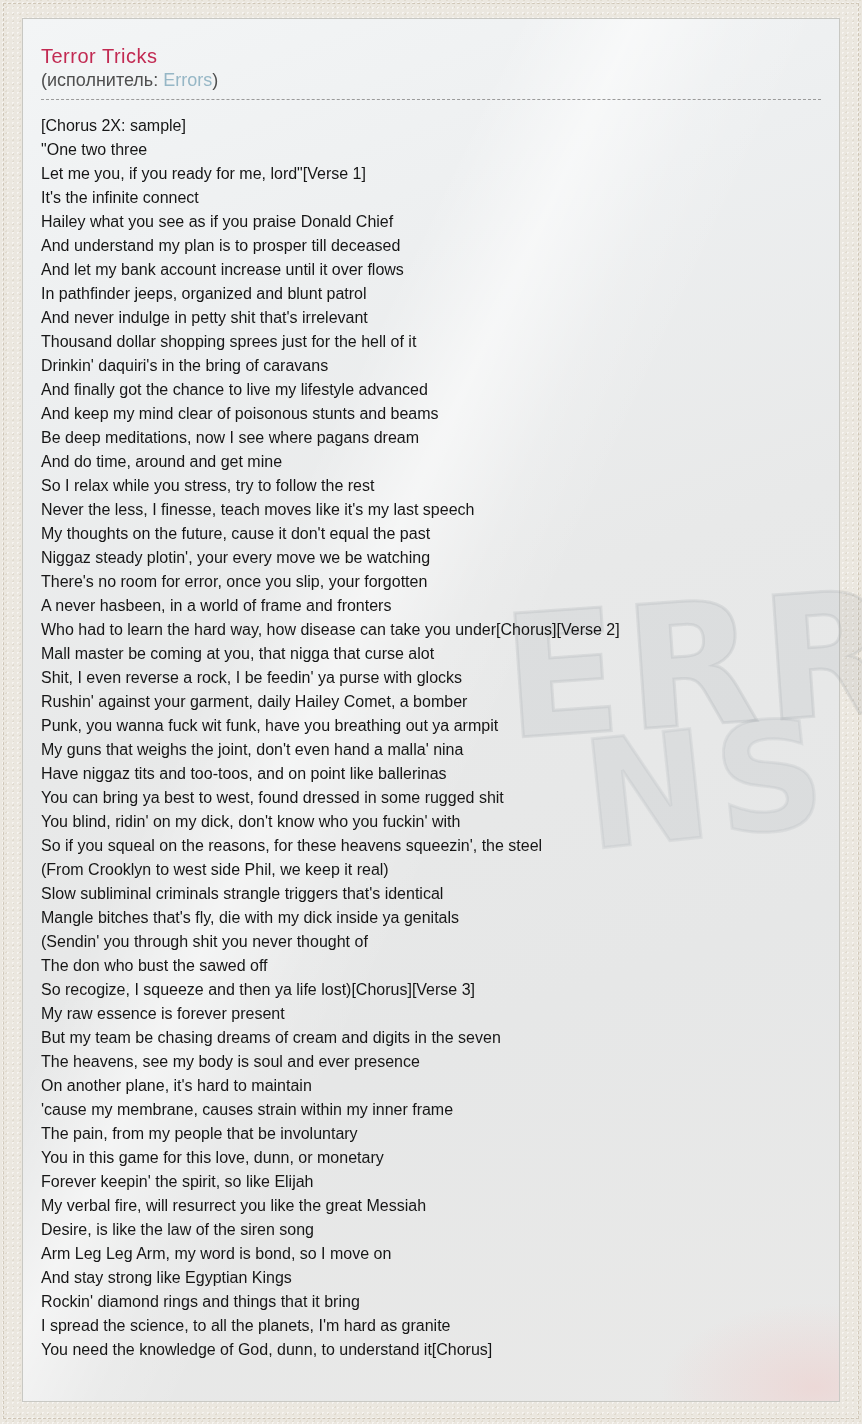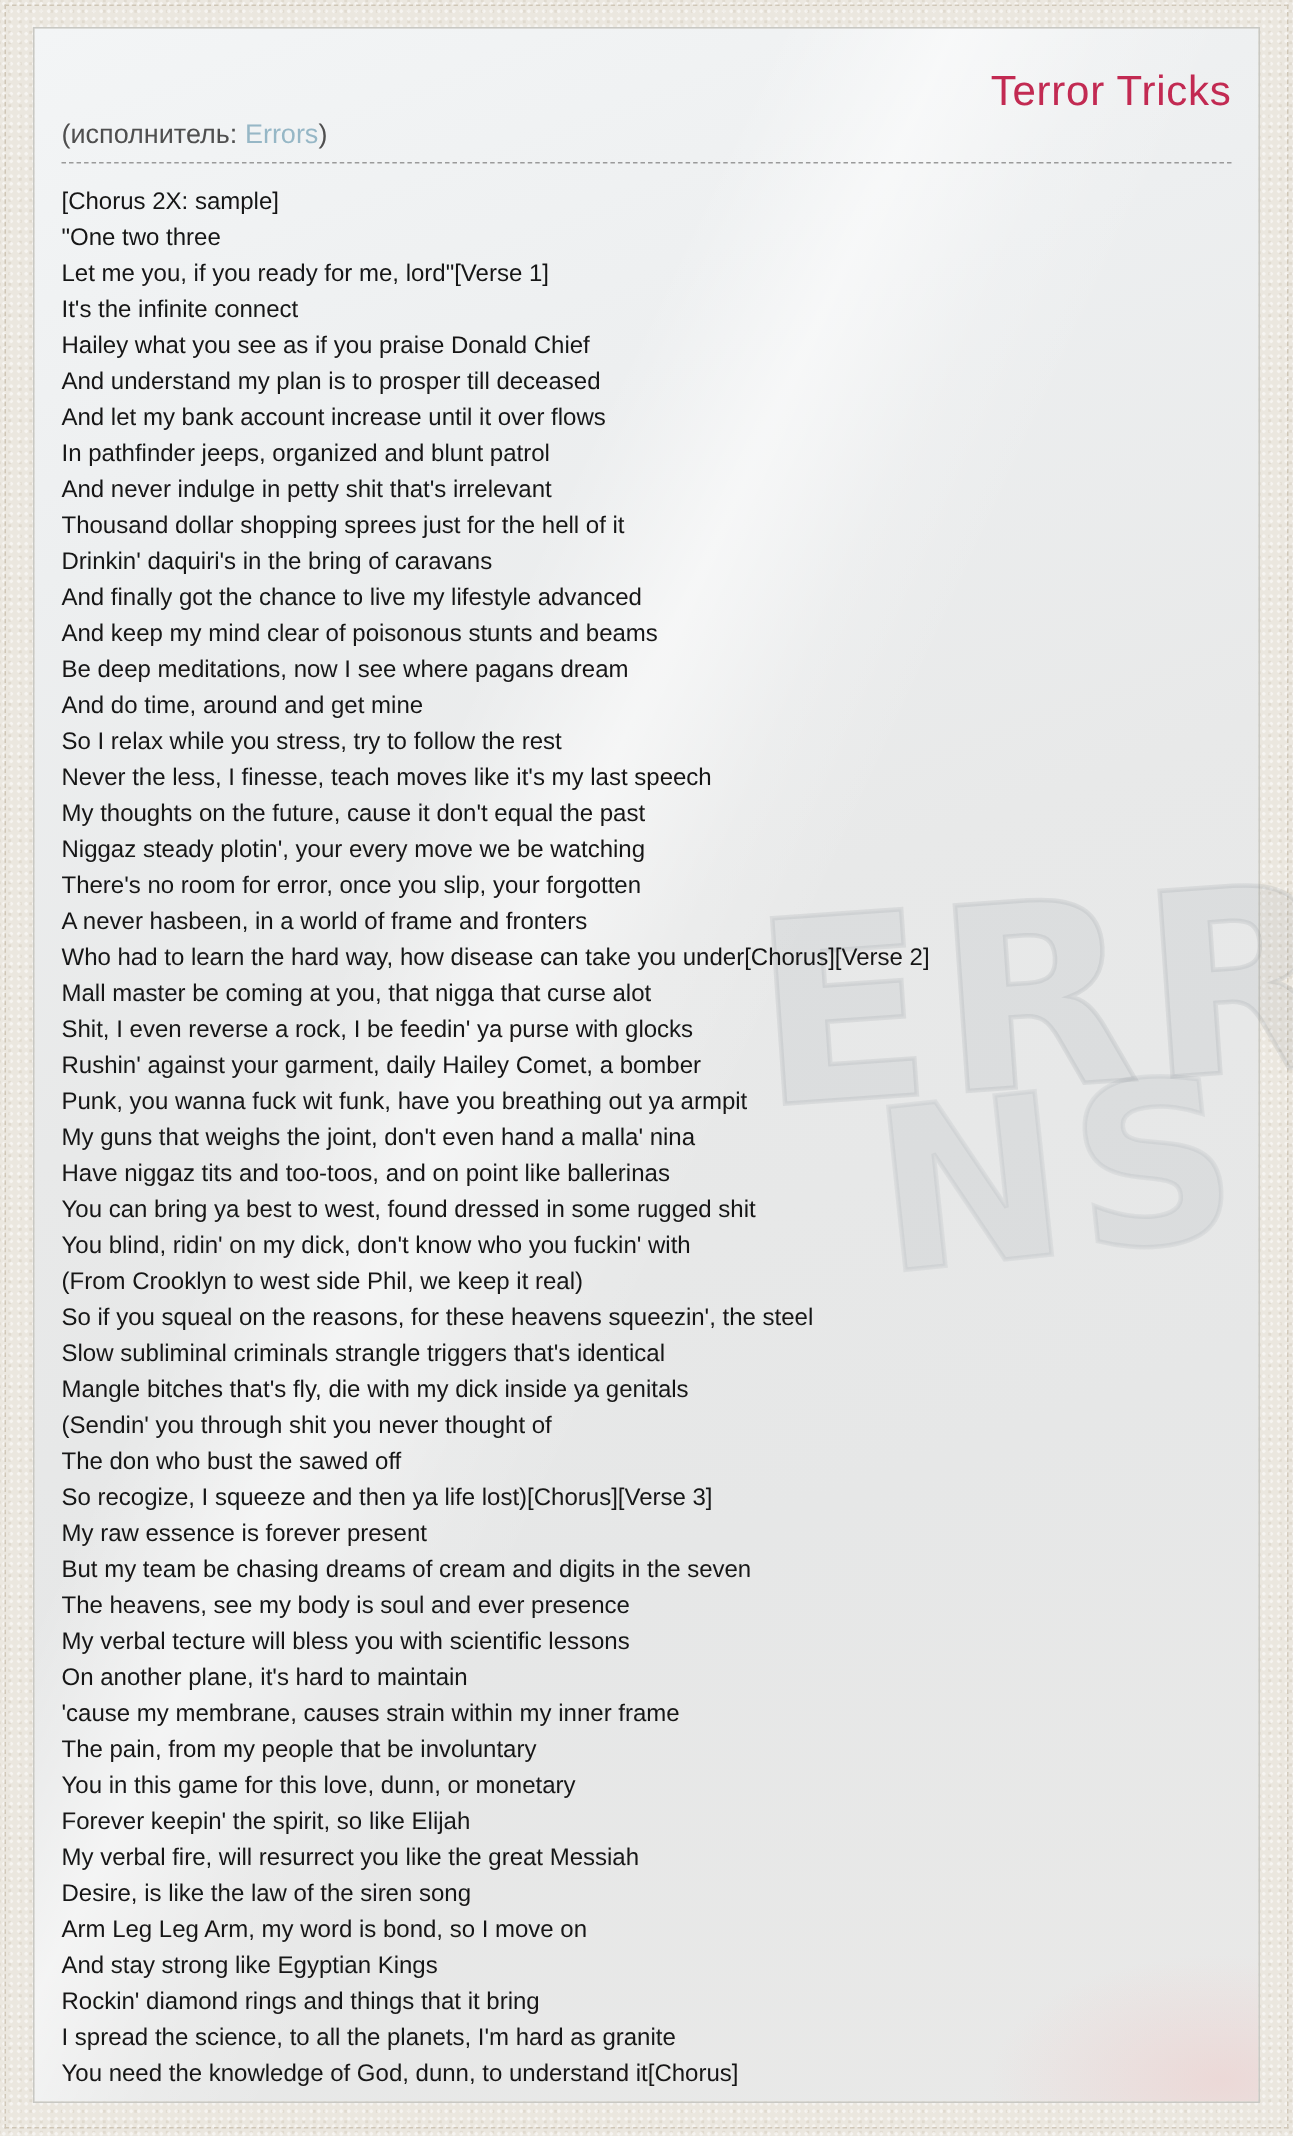--- a/index.html
+++ b/index.html
@@ -60,26 +60,25 @@
   }
   .watermark.second {
     top: 660px;
     left: 560px;
     font-size: 150px;
     transform: rotate(-6deg);
     -webkit-text-stroke: 3px rgba(118,124,134,0.10);
   }
   .page-title {
     margin: 0 0 2px 0;
-    font-size: 28px;
+    font-size: 20px;
     font-weight: 500;
     color: #c22a52;
     letter-spacing: 0.5px;
     position: relative;
-    text-align: right;
   }
   .artist-line {
     margin: 0;
     padding-bottom: 8px;
     font-size: 18px;
     color: #4f4f4f;
     border-bottom: 1px dashed #9a9a9a;
     position: relative;
   }
   .artist-link {
@@ -136,31 +135,30 @@
       <div>A never hasbeen, in a world of frame and fronters</div>
       <div>Who had to learn the hard way, how disease can take you under[Chorus][Verse 2]</div>
       <div>Mall master be coming at you, that nigga that curse alot</div>
       <div>Shit, I even reverse a rock, I be feedin' ya purse with glocks</div>
       <div>Rushin' against your garment, daily Hailey Comet, a bomber</div>
       <div>Punk, you wanna fuck wit funk, have you breathing out ya armpit</div>
       <div>My guns that weighs the joint, don't even hand a malla' nina</div>
       <div>Have niggaz tits and too-toos, and on point like ballerinas</div>
       <div>You can bring ya best to west, found dressed in some rugged shit</div>
       <div>You blind, ridin' on my dick, don't know who you fuckin' with</div>
+      <div>So if you squeal on the reasons, for these heavens squeezin', the steel</div>
       <div>(From Crooklyn to west side Phil, we keep it real)</div>
-      <div>So if you squeal on the reasons, for these heavens squeezin', the steel</div>
       <div>Slow subliminal criminals strangle triggers that's identical</div>
       <div>Mangle bitches that's fly, die with my dick inside ya genitals</div>
       <div>(Sendin' you through shit you never thought of</div>
       <div>The don who bust the sawed off</div>
       <div>So recogize, I squeeze and then ya life lost)[Chorus][Verse 3]</div>
       <div>My raw essence is forever present</div>
       <div>But my team be chasing dreams of cream and digits in the seven</div>
       <div>The heavens, see my body is soul and ever presence</div>
-      <div>My verbal tecture will bless you with scientific lessons</div>
       <div>On another plane, it's hard to maintain</div>
       <div>'cause my membrane, causes strain within my inner frame</div>
       <div>The pain, from my people that be involuntary</div>
       <div>You in this game for this love, dunn, or monetary</div>
       <div>Forever keepin' the spirit, so like Elijah</div>
       <div>My verbal fire, will resurrect you like the great Messiah</div>
       <div>Desire, is like the law of the siren song</div>
       <div>Arm Leg Leg Arm, my word is bond, so I move on</div>
       <div>And stay strong like Egyptian Kings</div>
       <div>Rockin' diamond rings and things that it bring</div>

